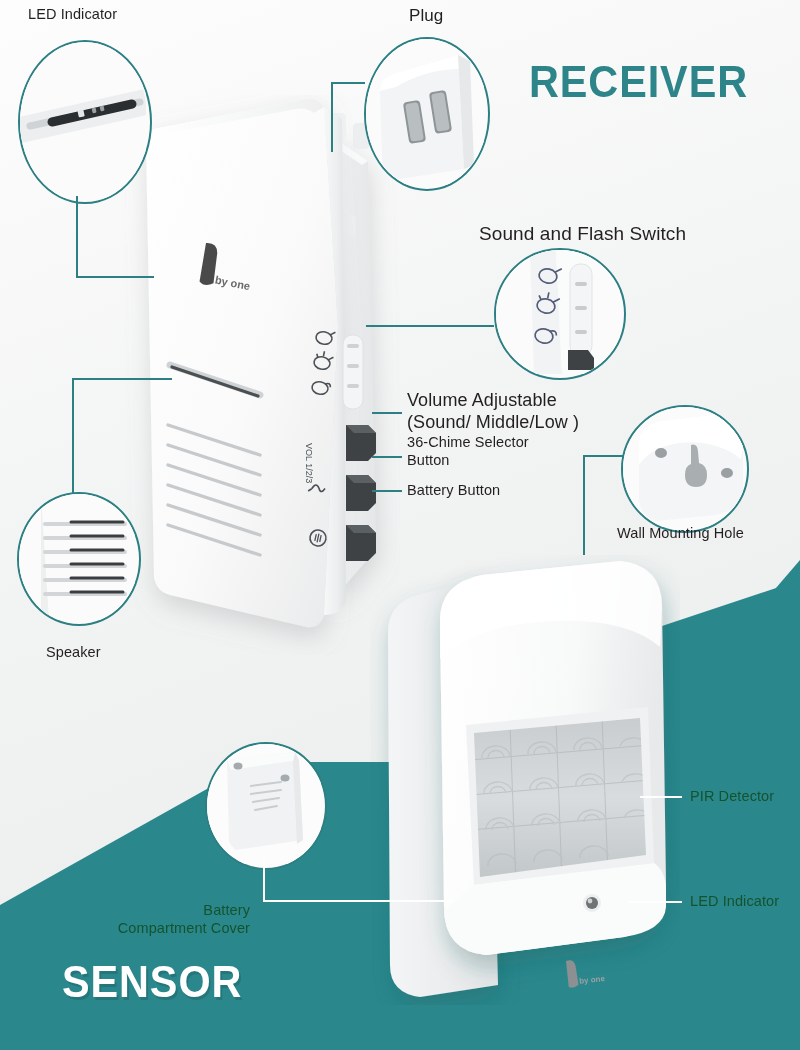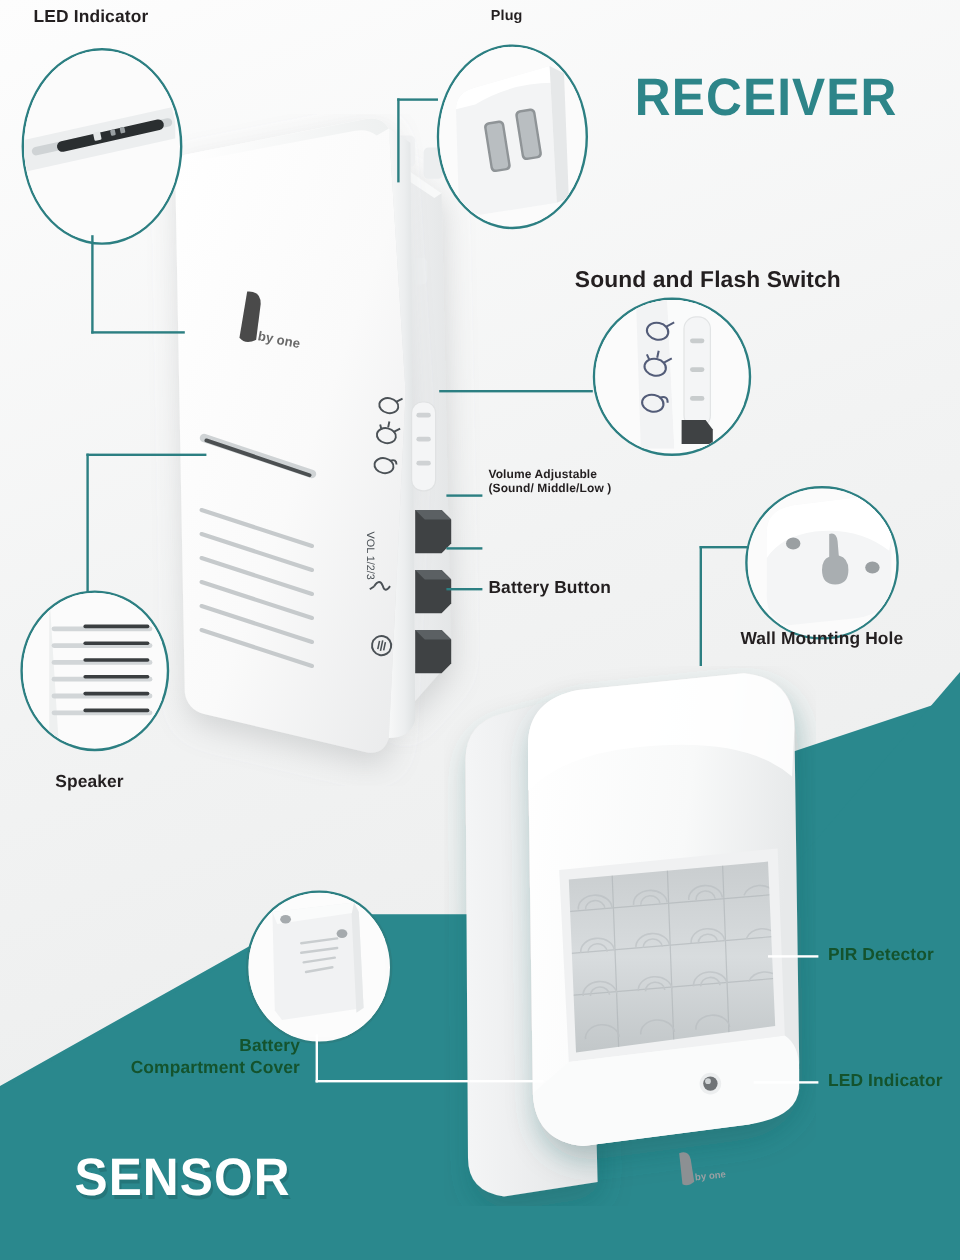--- a/index.html
+++ b/index.html
@@ -22,24 +22,24 @@
   .callout{position:absolute;border-radius:50%;overflow:hidden;
     border:2px solid #2c7f82;background:#fbfbfb;}
 
   
   .leader{position:absolute;background:#2c7f82;}
   .leader.h{height:2px;}
   .leader.v{width:2px;}
   .leader.w{background:#ffffff;}
 
   
-  .lab{position:absolute;color:#231f20;font-weight:bold;line-height:1.22;
+  .lab{position:absolute;color:#231f20;font-weight:normal;line-height:1.22;
        letter-spacing:.1px;white-space:pre;}
   .lab.wht{color:#14532d;}
-  .lab.r{text-align:right;}
+  .lab.r{text-align:right;margin-top:38px;}
 
   
   .title{position:absolute;font-weight:bold;letter-spacing:1px;}
   #receiver-title{color:#2d8589;font-size:44px;left:529px;top:57px;
      transform:scaleX(.94);transform-origin:left top;}
   #sensor-title{color:#ffffff;font-size:44px;left:62px;top:957px;
      transform:scaleX(.94);transform-origin:left top;
      text-shadow:2px 3px 0 rgba(0,0,0,.13);}
 
   
@@ -275,21 +275,21 @@
       <rect width="118" height="146" fill="#fbfbfb"></rect>
       <path d="M14 52 Q14 38 30 34 L92 16 L98 130 L34 140 Q16 136 16 120 Z" fill="#f3f4f5"></path>
       <path d="M14 52 Q14 38 30 34 L92 16 L94 30 Q60 30 30 48 Z" fill="#ffffff"></path>
       <path d="M92 16 L104 22 L108 126 L98 130 Z" fill="#e6e8e9"></path>
       <rect x="40" y="62" width="17" height="42" rx="4" fill="#8f9497" transform="rotate(-9 48 83)"></rect>
       <rect x="42" y="64" width="13" height="38" rx="3" fill="#b9bec1" transform="rotate(-9 48 83)"></rect>
       <rect x="66" y="52" width="17" height="42" rx="4" fill="#8f9497" transform="rotate(-9 74 73)"></rect>
       <rect x="68" y="54" width="13" height="38" rx="3" fill="#b9bec1" transform="rotate(-9 74 73)"></rect>
     </svg>
   </div>
-  <div class="lab" style="left:409px;top:6px;font-size:12px;">Plug</div>
+  <div class="lab" style="left:409px;top:6px;font-size:17px;">Plug</div>
   <div class="leader v" style="left:331px;top:82px;height:70px;"></div>
   <div class="leader h" style="left:331px;top:82px;width:34px;"></div>
 
   <div class="callout" style="left:494px;top:248px;width:128px;height:128px;">
     <svg width="124" height="124" viewBox="0 0 124 124">
       <rect width="124" height="124" fill="#fbfbfb"></rect>
       <path d="M34 0 L60 0 L66 124 L38 124 Z" fill="#f2f3f4"></path>
       <path d="M60 0 L96 0 L100 124 L66 124 Z" fill="#fafbfb"></path>
       <rect x="74" y="14" width="22" height="92" rx="10" fill="#f4f5f6" stroke="#e2e4e5"></rect>
       <rect x="79" y="32" width="12" height="4" rx="2" fill="#c8cccd"></rect>
@@ -351,23 +351,24 @@
       <ellipse cx="38" cy="46" rx="6" ry="5" fill="#9a9fa2"></ellipse>
       <ellipse cx="104" cy="66" rx="6" ry="5" fill="#9a9fa2"></ellipse>
       <path d="M68 38 q6 -2 7 6 l1 12 q8 2 8 12 q0 12 -11 12 q-11 0 -11 -12
                q0 -9 6 -11 Z" fill="#a9aeb1"></path>
     </svg>
   </div>
   <div class="lab" style="left:617px;top:525px;font-size:14.5px;">Wall Mounting Hole</div>
   <div class="leader v" style="left:583px;top:455px;height:100px;"></div>
   <div class="leader h" style="left:583px;top:455px;width:40px;"></div>
 
-  <div class="lab" style="left:407px;top:390px;font-size:10px;"><span>Volume Adjustable</span><br><span>(Sound/ Middle/Low )</span></div>
+  <div class="lab" style="left:407px;top:390px;font-size:18px;"><span>Volume Adjustable</span><br><span>(Sound/ Middle/Low )</span></div>
   <div class="leader h" style="left:372px;top:412px;width:30px;"></div>
 
+  <div class="lab" style="left:407px;top:434px;font-size:14.5px;"><span>36-Chime Selector</span><br><span>Button</span></div>
   <div class="leader h" style="left:372px;top:456px;width:30px;"></div>
 
   <div class="lab" style="left:407px;top:482px;font-size:14.5px;">Battery Button</div>
   <div class="leader h" style="left:372px;top:490px;width:30px;"></div>
 
   <div class="callout" style="left:205px;top:742px;width:118px;height:124px;">
     <svg width="114" height="120" viewBox="0 0 114 120">
       <rect width="114" height="120" fill="#fcfcfc"></rect>
       <path d="M20 16 L88 8 L92 16 L96 96 L28 106 L22 98 Z" fill="#f1f2f3"></path>
       <path d="M20 16 L88 8 L92 16 L24 26 Z" fill="#fafbfb"></path>

